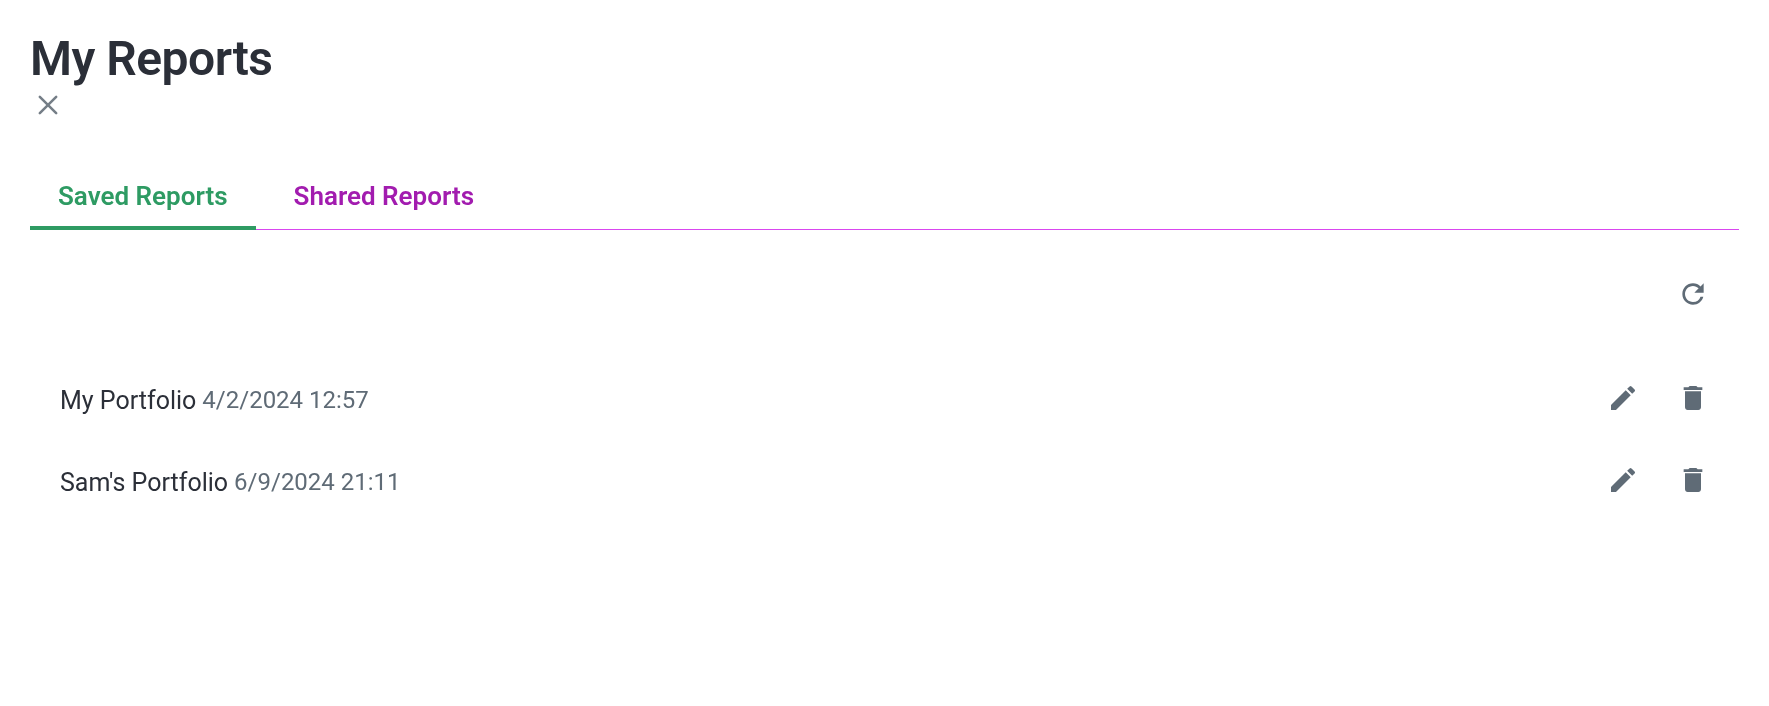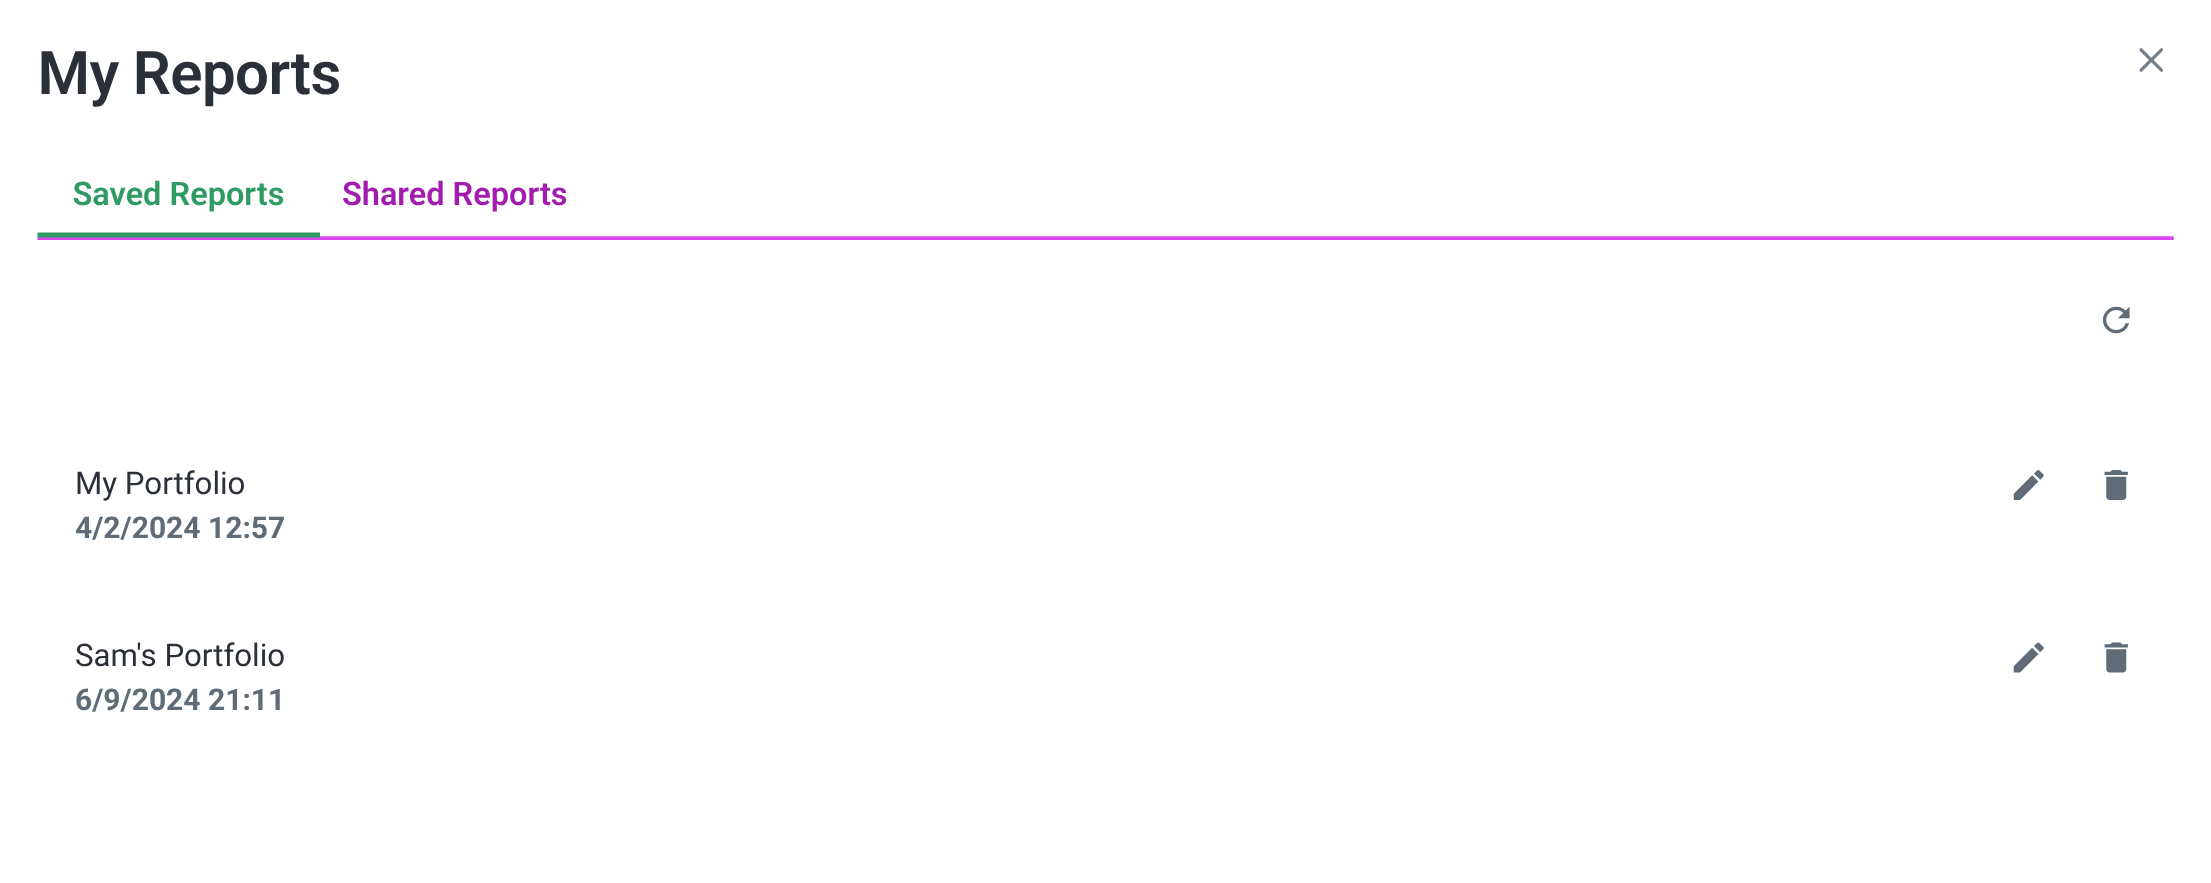--- a/index.html
+++ b/index.html
@@ -12,20 +12,21 @@
     background: #ffffff;
     width: 1769px;
     height: 706px;
     position: relative;
   }
   .header {
     display: flex;
     align-items: flex-start;
     justify-content: space-between;
     padding: 30px 30px 0 30px;
+    flex-direction: column;
   }
   .page-title {
     font-size: 48px;
     font-weight: 600;
     color: #2b2f38;
     letter-spacing: -0.5px;
   }
   .close-btn {
     cursor: pointer;
     padding: 4px;
@@ -33,24 +34,24 @@
     display: flex;
     align-items: center;
     justify-content: center;
   }
   .close-btn svg {
     width: 28px;
     height: 28px;
   }
   .tabs-wrapper {
     margin: 0 30px;
-    border-bottom: 3px solid #d946ef;
+    border-bottom: 1px solid #d946ef;
     padding-top: 54px;
     display: flex;
-    gap: 46px;
+    gap: 66px;
     padding-left: 28px;
     text-align: right;
   }
   .tab {
     font-size: 26px;
     font-weight: 600;
     color: #a21caf;
     padding-bottom: 18px;
     cursor: pointer;
     position: relative;
@@ -88,33 +89,32 @@
     padding: 68px 60px 0 60px;
   }
   .report-item {
     display: flex;
     align-items: center;
     justify-content: space-between;
     margin-bottom: 46px;
   }
   .report-text {
     display: flex;
-    flex-direction: column;
+    flex-direction: row;
     gap: 6px;
-    margin-top: 29px;
   }
   .report-name {
     font-size: 25px;
     color: #2b2f38;
     font-weight: 400;
   }
   .report-timestamp {
     font-size: 24px;
     color: #5f6b76;
-    font-weight: 700;
+    font-weight: 400;
   }
   .report-actions {
     display: flex;
     align-items: center;
     gap: 38px;
   }
   .icon-btn {
     cursor: pointer;
     color: #5f6b76;
     display: flex;

